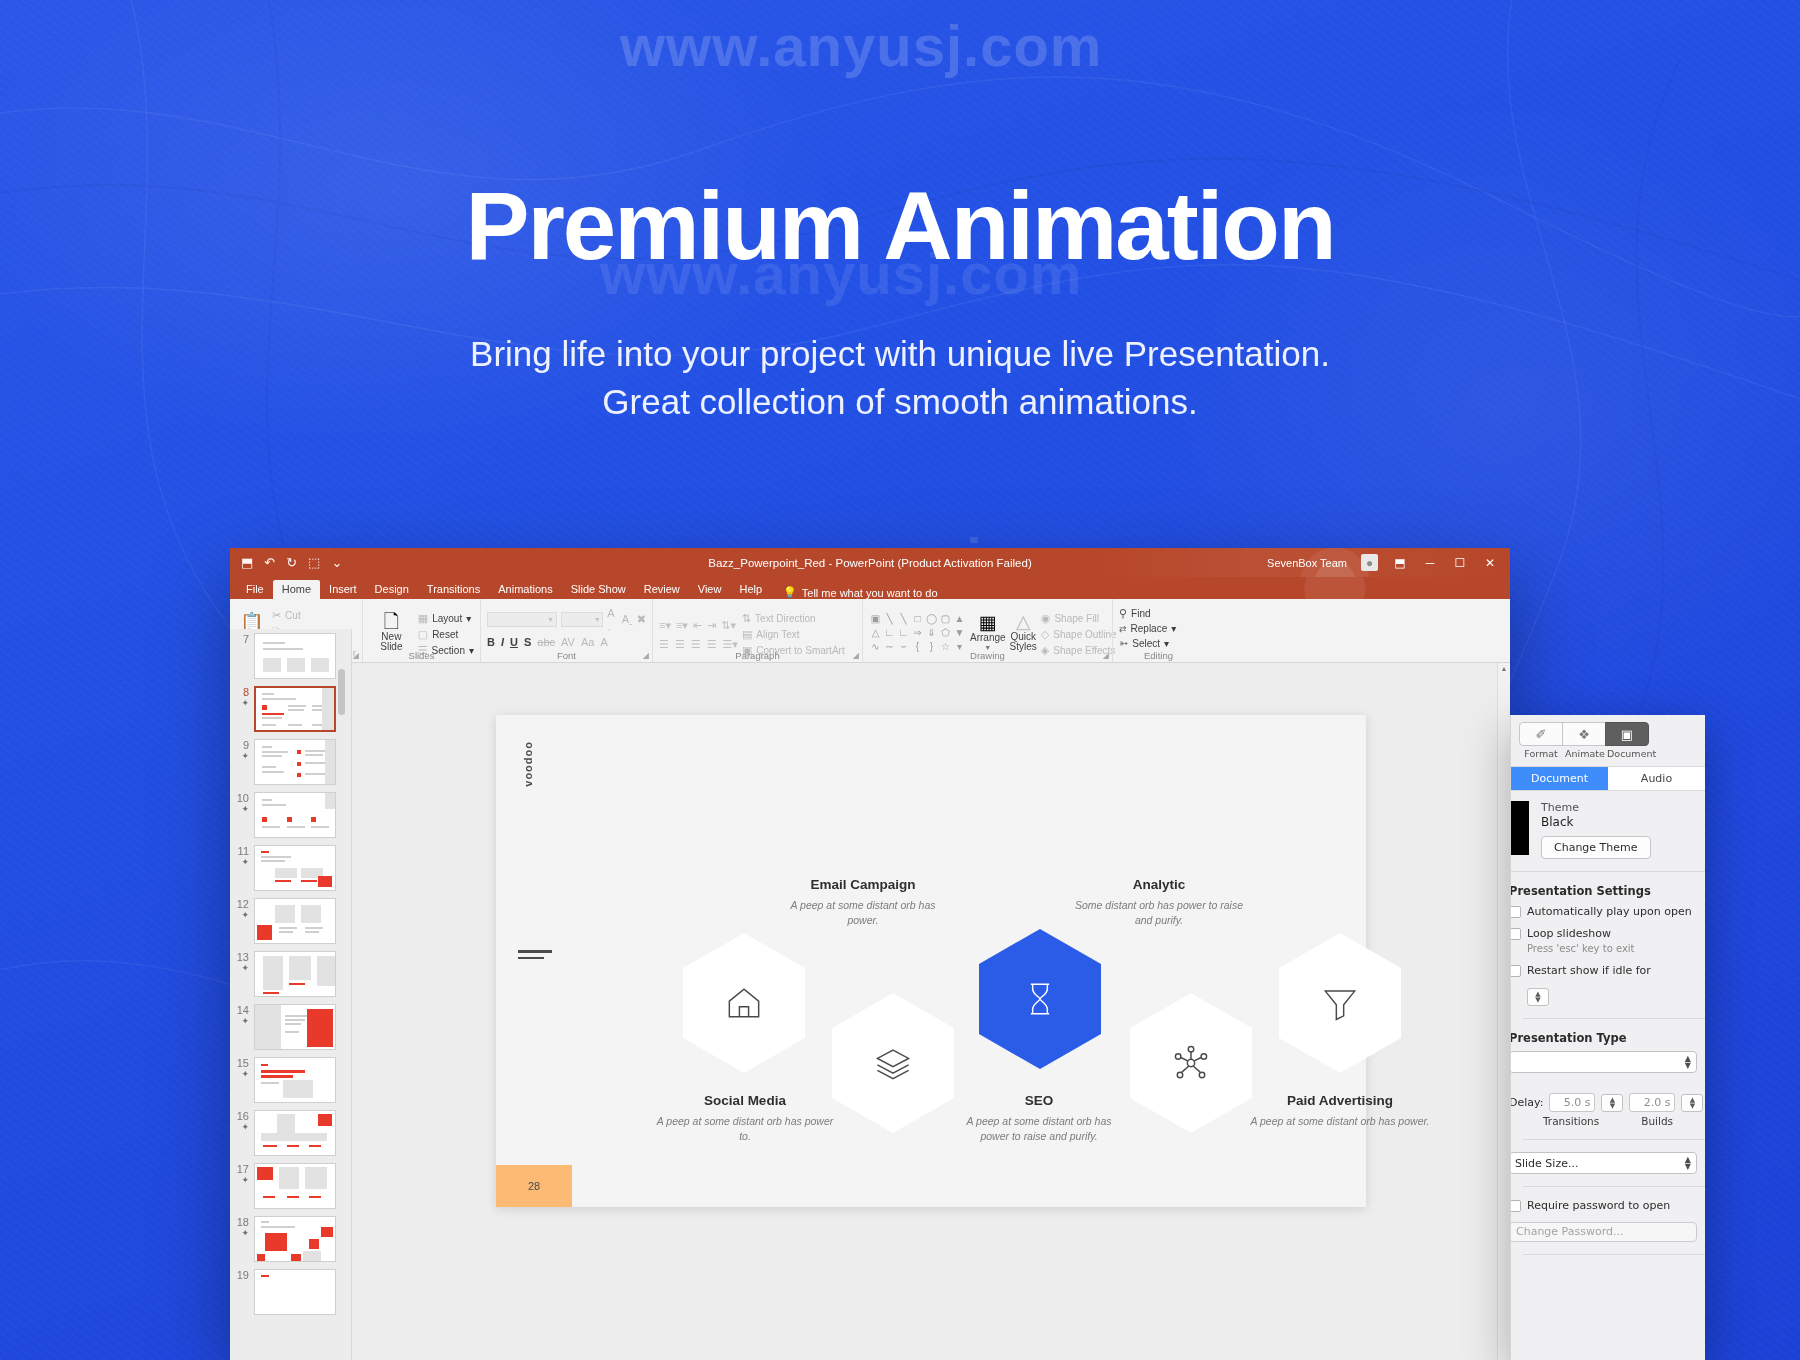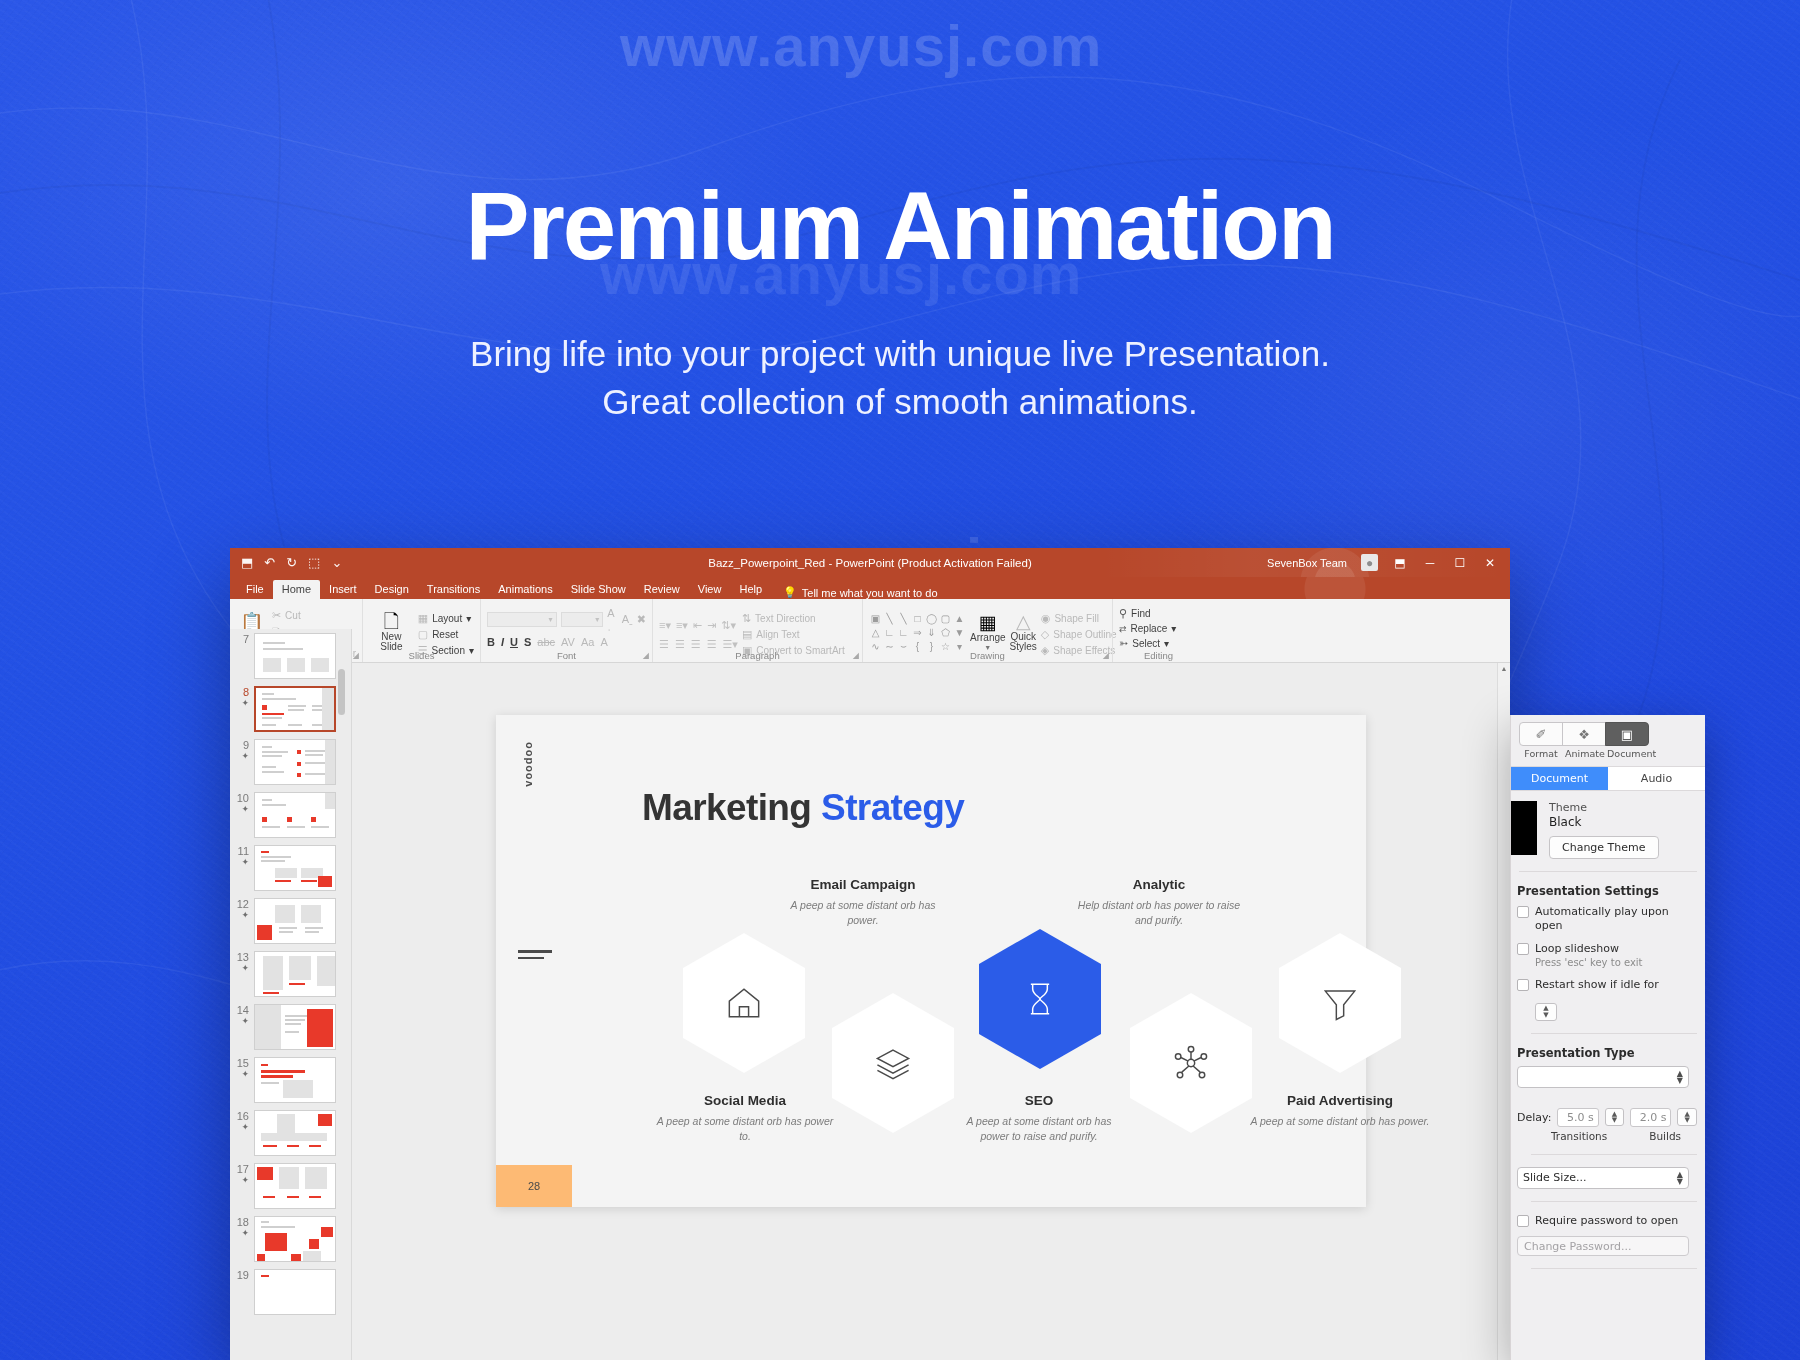--- a/index.html
+++ b/index.html
@@ -225,21 +225,21 @@
   .kn-seglabels{ display:flex; padding:2px 8px 0;}
   .kn-seglabels span{ width:44px; text-align:center; font-size:9.5px; color:#555;}
   .kn-tabs{
     display:flex; margin-top:7px; border-top:1px solid #dcd9db; border-bottom:1px solid #dcd9db;
     background:#fff;
   }
   .kn-tabs .t{
     flex:1; text-align:center; padding:5px 0; font-size:11px; color:#444;
   }
   .kn-tabs .t.active{ background:#3f8dfb; color:#fff; }
-  .kn-body{ padding:10px 8px 0; }
+  .kn-body{ padding:10px 0 0; }
   .kn-themerow{ display:flex; align-items:flex-start; padding:0 0 0 0; }
   .kn-swatch{ width:36px;height:54px;background:#000; margin-left:-18px; }
   .kn-themeinfo{ padding-left:12px; }
   .kn-themeinfo .l{ font-size:11px; color:#515151; }
   .kn-themeinfo .v{ font-size:12px; font-weight:400; color:#1f1f1f; margin-top:1px;}
   .kn-btn{
     display:inline-block; margin-top:7px; padding:4px 12px; background:#fdfdfd;
     border:1px solid #c6c4c7; border-radius:4px; font-size:11px; color:#2b2b2b;
   }
   .kn-div{ height:1px; background:#dcd9db; margin:12px 0; }
@@ -750,23 +750,20 @@
 
     <div class="stage">
       <div class="slide">
         <div class="voodoo">voodoo</div>
         <div class="dashes">
             <i></i>
             <i></i>
           </div>
         <div class="pagenum">28</div>
 
-        <div class="sl-title">
-          <span>Marketing </span><em>Strategy</em>
-        </div>
 
         <div class="hexwrap">
 
           <div class="hex" style="left:187px;top:218px;">
             <svg viewBox="0 0 48 48" fill="none" stroke="#4a4a4a" stroke-width="1.6">
               <path d="M8 22 L24 9 L40 22 V39 H8 Z"></path>
                 <path d="M19 39 V28 h10 v11"></path>
             </svg>
           </div>
 
@@ -803,21 +800,21 @@
               <path d="M8 11 h32 L28 26 v12 l-8 4 V26 Z"></path>
             </svg>
           </div>
 
           <div class="cap" style="left:278px;top:162px;width:178px;">
             <div class="h">Email Campaign</div>
             <div class="p">A peep at some distant orb has power.</div>
           </div>
           <div class="cap" style="left:578px;top:162px;width:170px;">
             <div class="h">Analytic</div>
-            <div class="p">Help distant orb has power to raise and purify.</div>
+            <div class="p">Some distant orb has power to raise and purify.</div>
           </div>
           <div class="cap" style="left:158px;top:378px;width:182px;">
             <div class="h">Social Media</div>
             <div class="p">A peep at some distant orb has power to.</div>
           </div>
           <div class="cap" style="left:455px;top:378px;width:176px;">
             <div class="h">SEO</div>
             <div class="p">A peep at some distant orb has power to raise and purify.</div>
           </div>
           <div class="cap" style="left:752px;top:378px;width:184px;">

